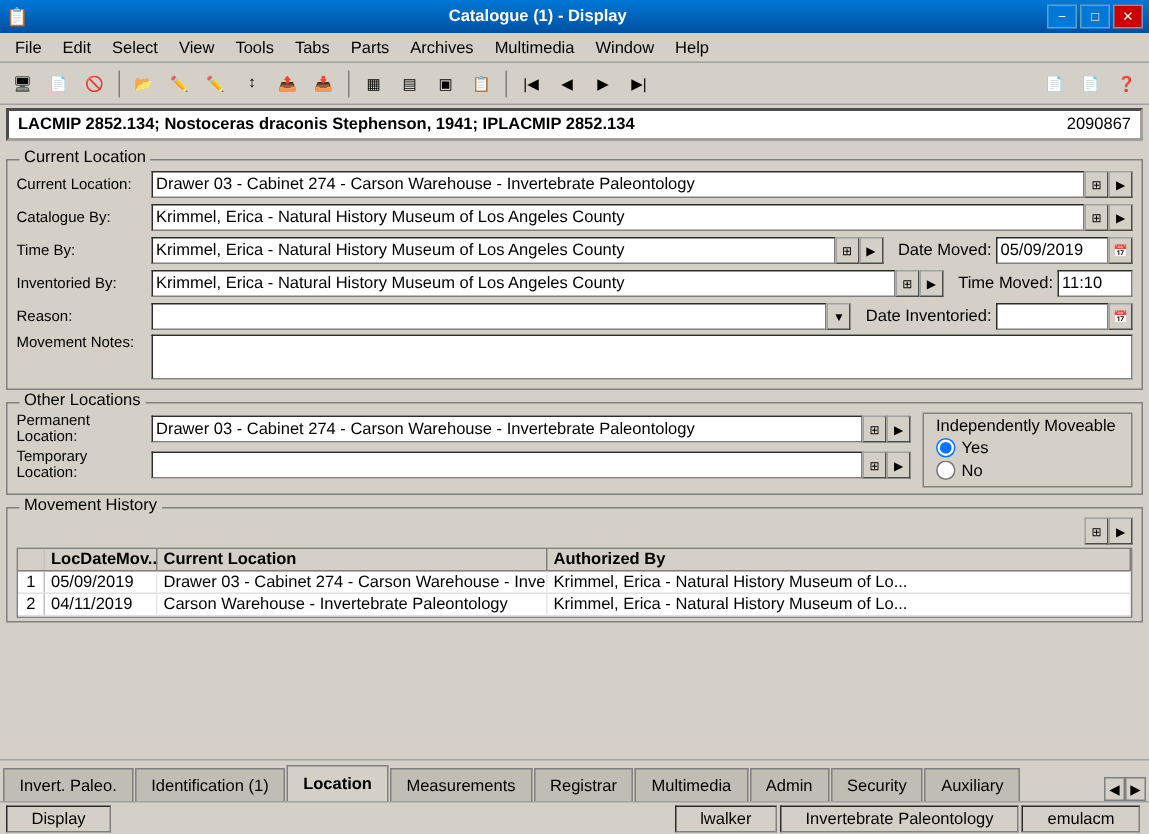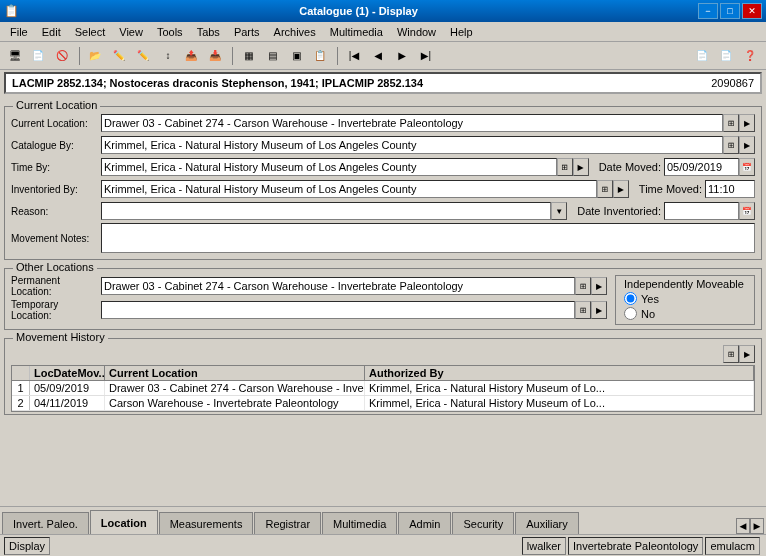--- a/index.html
+++ b/index.html
@@ -221,21 +221,21 @@
       display: flex;
       align-items: center;
       background: #d4d0c8;
       border-top: 1px solid #a0a0a0;
       height: 22px;
       padding: 0 4px;
     }
     .status-cell {
       border: 1px inset #808080;
       background: #d4d0c8;
-      padding: 1px 4px;
+      padding: 1px 16px;
       font-size: 11px;
       height: 18px;
       display: flex; align-items: center;
       margin-right: 2px;
     }
     .flex-spacer { flex: 1; }
   </style>
 </head>
 <body>
 
@@ -341,21 +341,21 @@
       <span class="form-label">Reason:</span>
       <input class="form-input" style="flex: 1 1 0%;">
       <button class="input-btn">▼</button>
       <div class="date-row-right">
         <span class="date-label">Date Inventoried:</span>
         <input class="form-input-short" readonly="" style="width: 75px;">
         <button class="input-btn">📅</button>
       </div>
     </div>
 
-    <div class="form-row" style="align-items: center;">
+    <div class="form-row" style="align-items: flex-start;">
       <span class="form-label">Movement Notes:</span>
       <textarea class="form-textarea" style=""></textarea>
     </div>
   </div>
 
   <div class="group-box" style="margin-top:8px; padding-top:6px;">
     <span class="group-box-title">Other Locations</span>
     <div class="two-col">
       <div class="col-left">
         <div class="form-row">
@@ -413,20 +413,23 @@
         <div class="table-cell col-authorized">Krimmel, Erica - Natural History Museum of Lo...</div>
       </div>
     </div>
   </div>
 </div>
 
 <div class="tab-bar">
   <div class="tab">
     <span>Invert. Paleo.</span>
   </div>
+  <div class="tab">
+    <span>Identification (1)</span>
+  </div>
   <div class="tab active">
     <span>Location</span>
   </div>
   <div class="tab">
     <span>Measurements</span>
   </div>
   <div class="tab">
     <span>Registrar</span>
   </div>
   <div class="tab">

